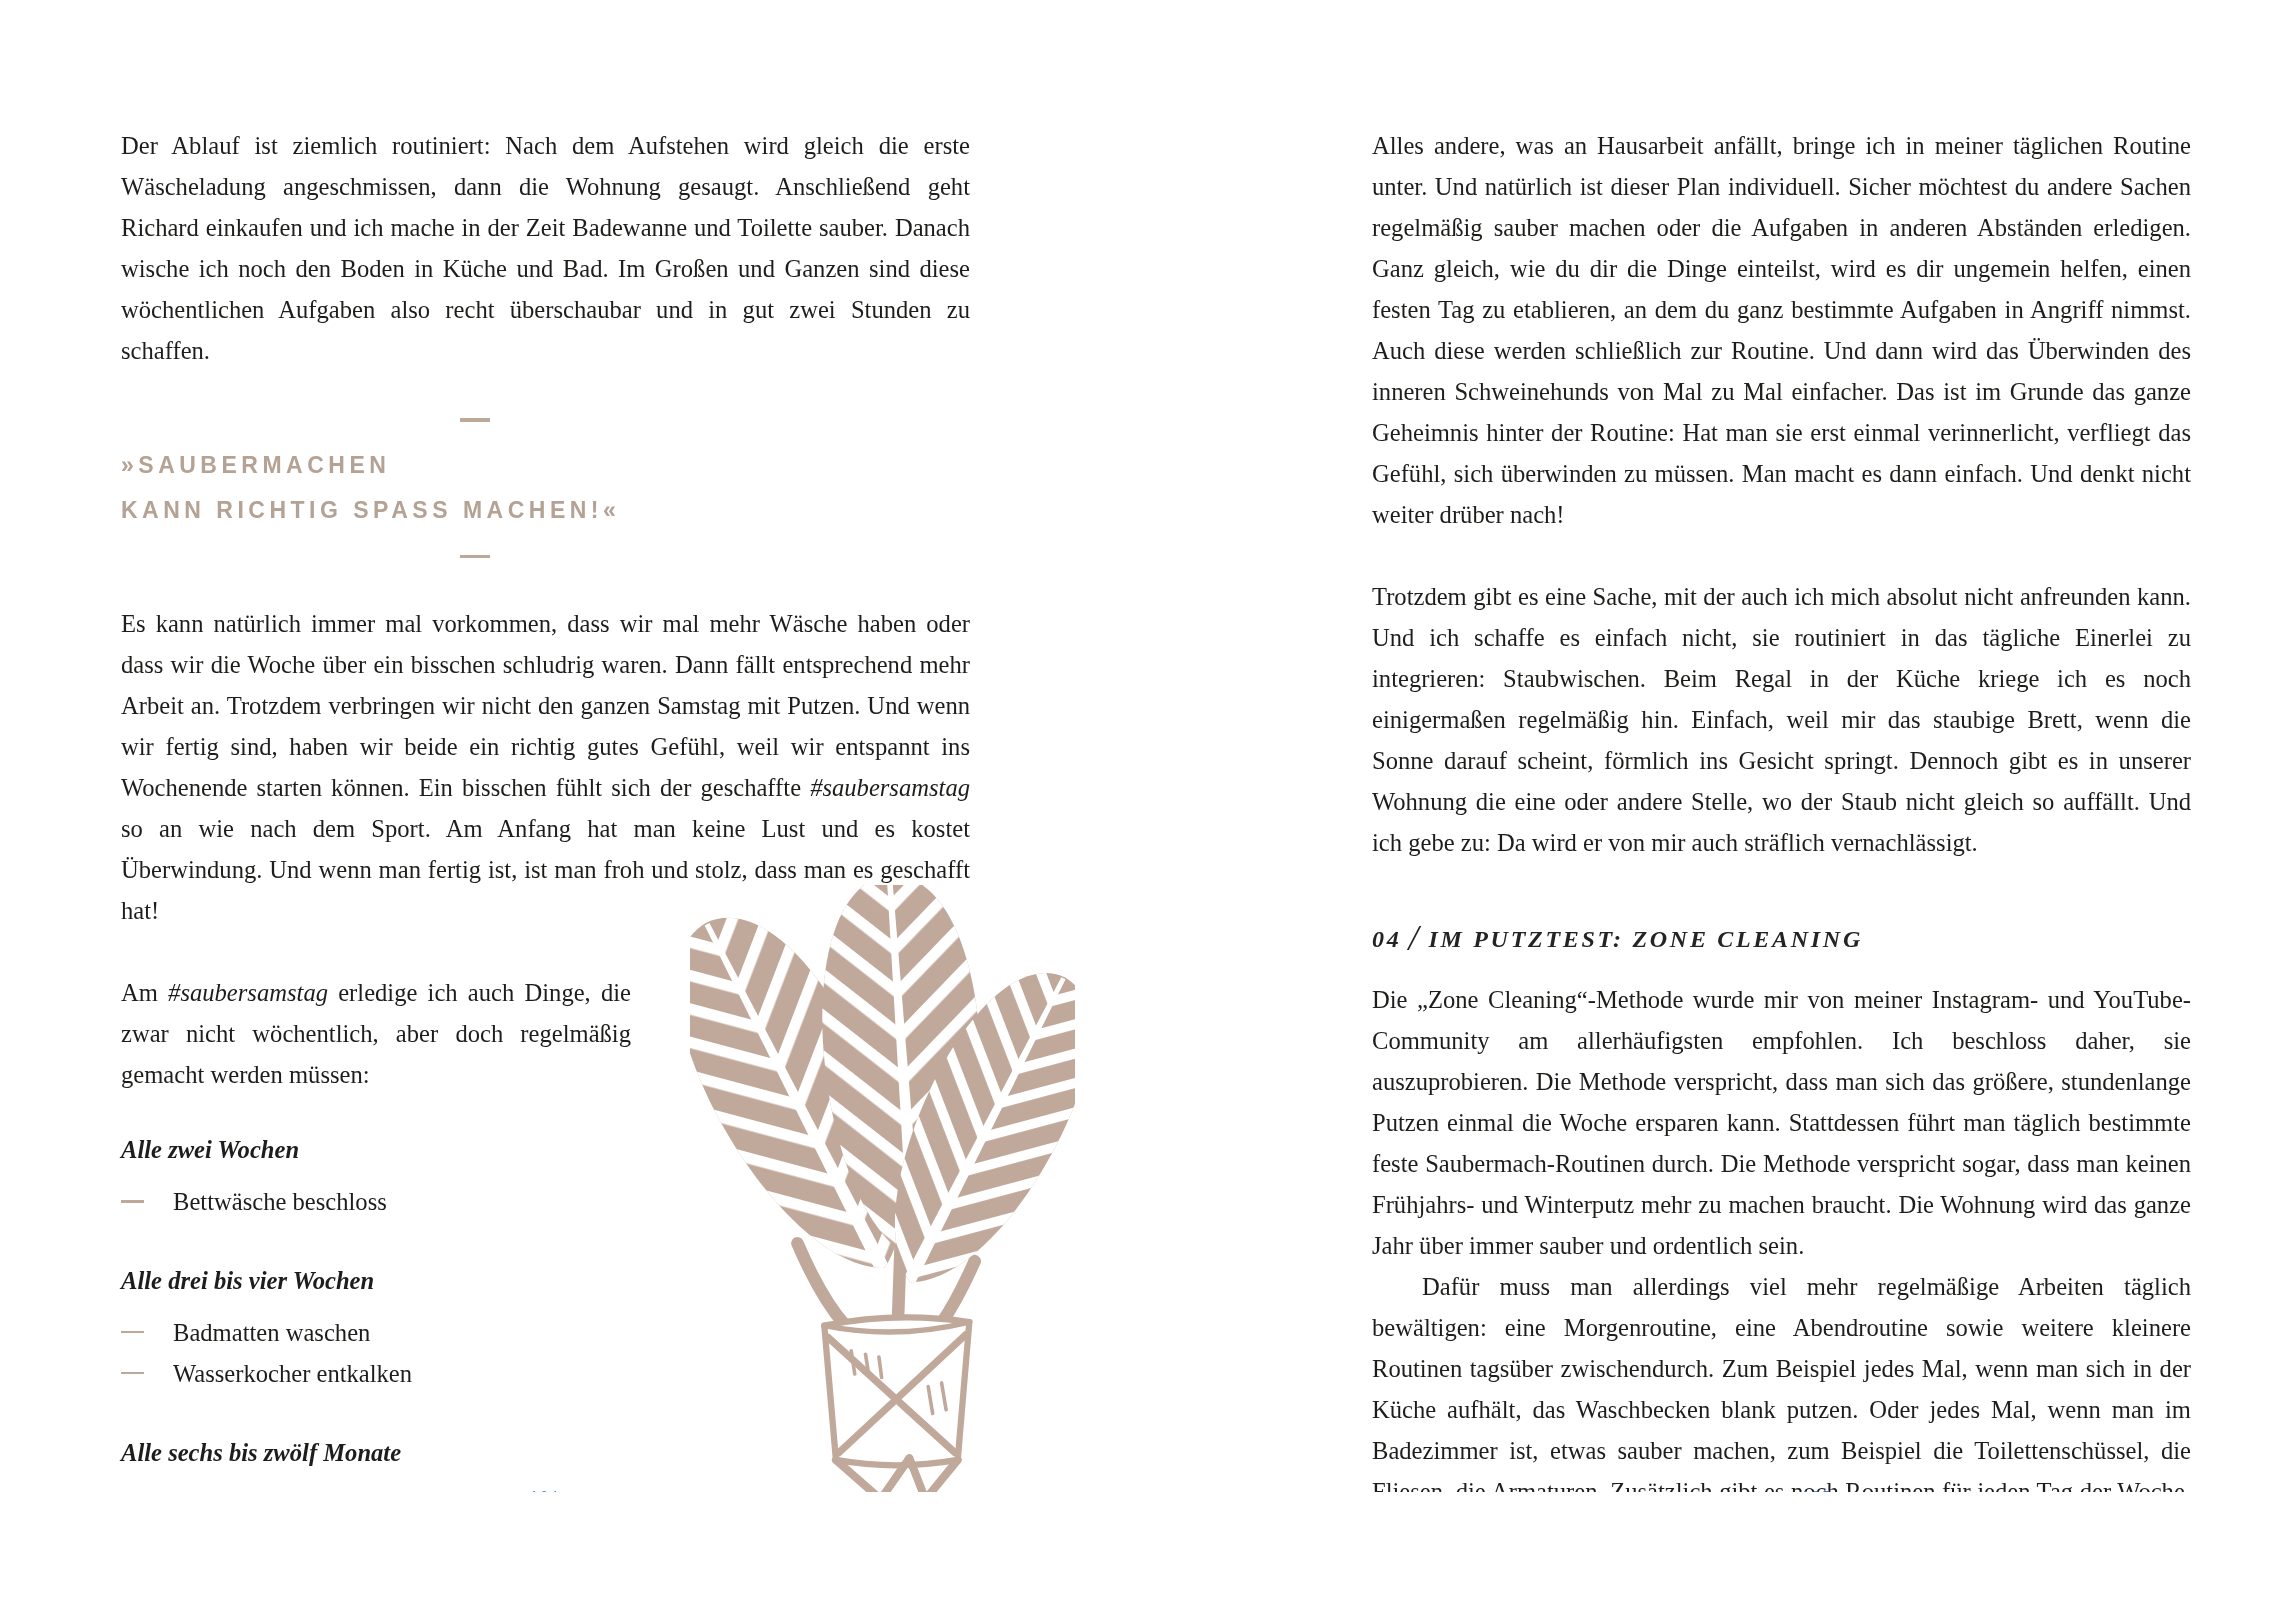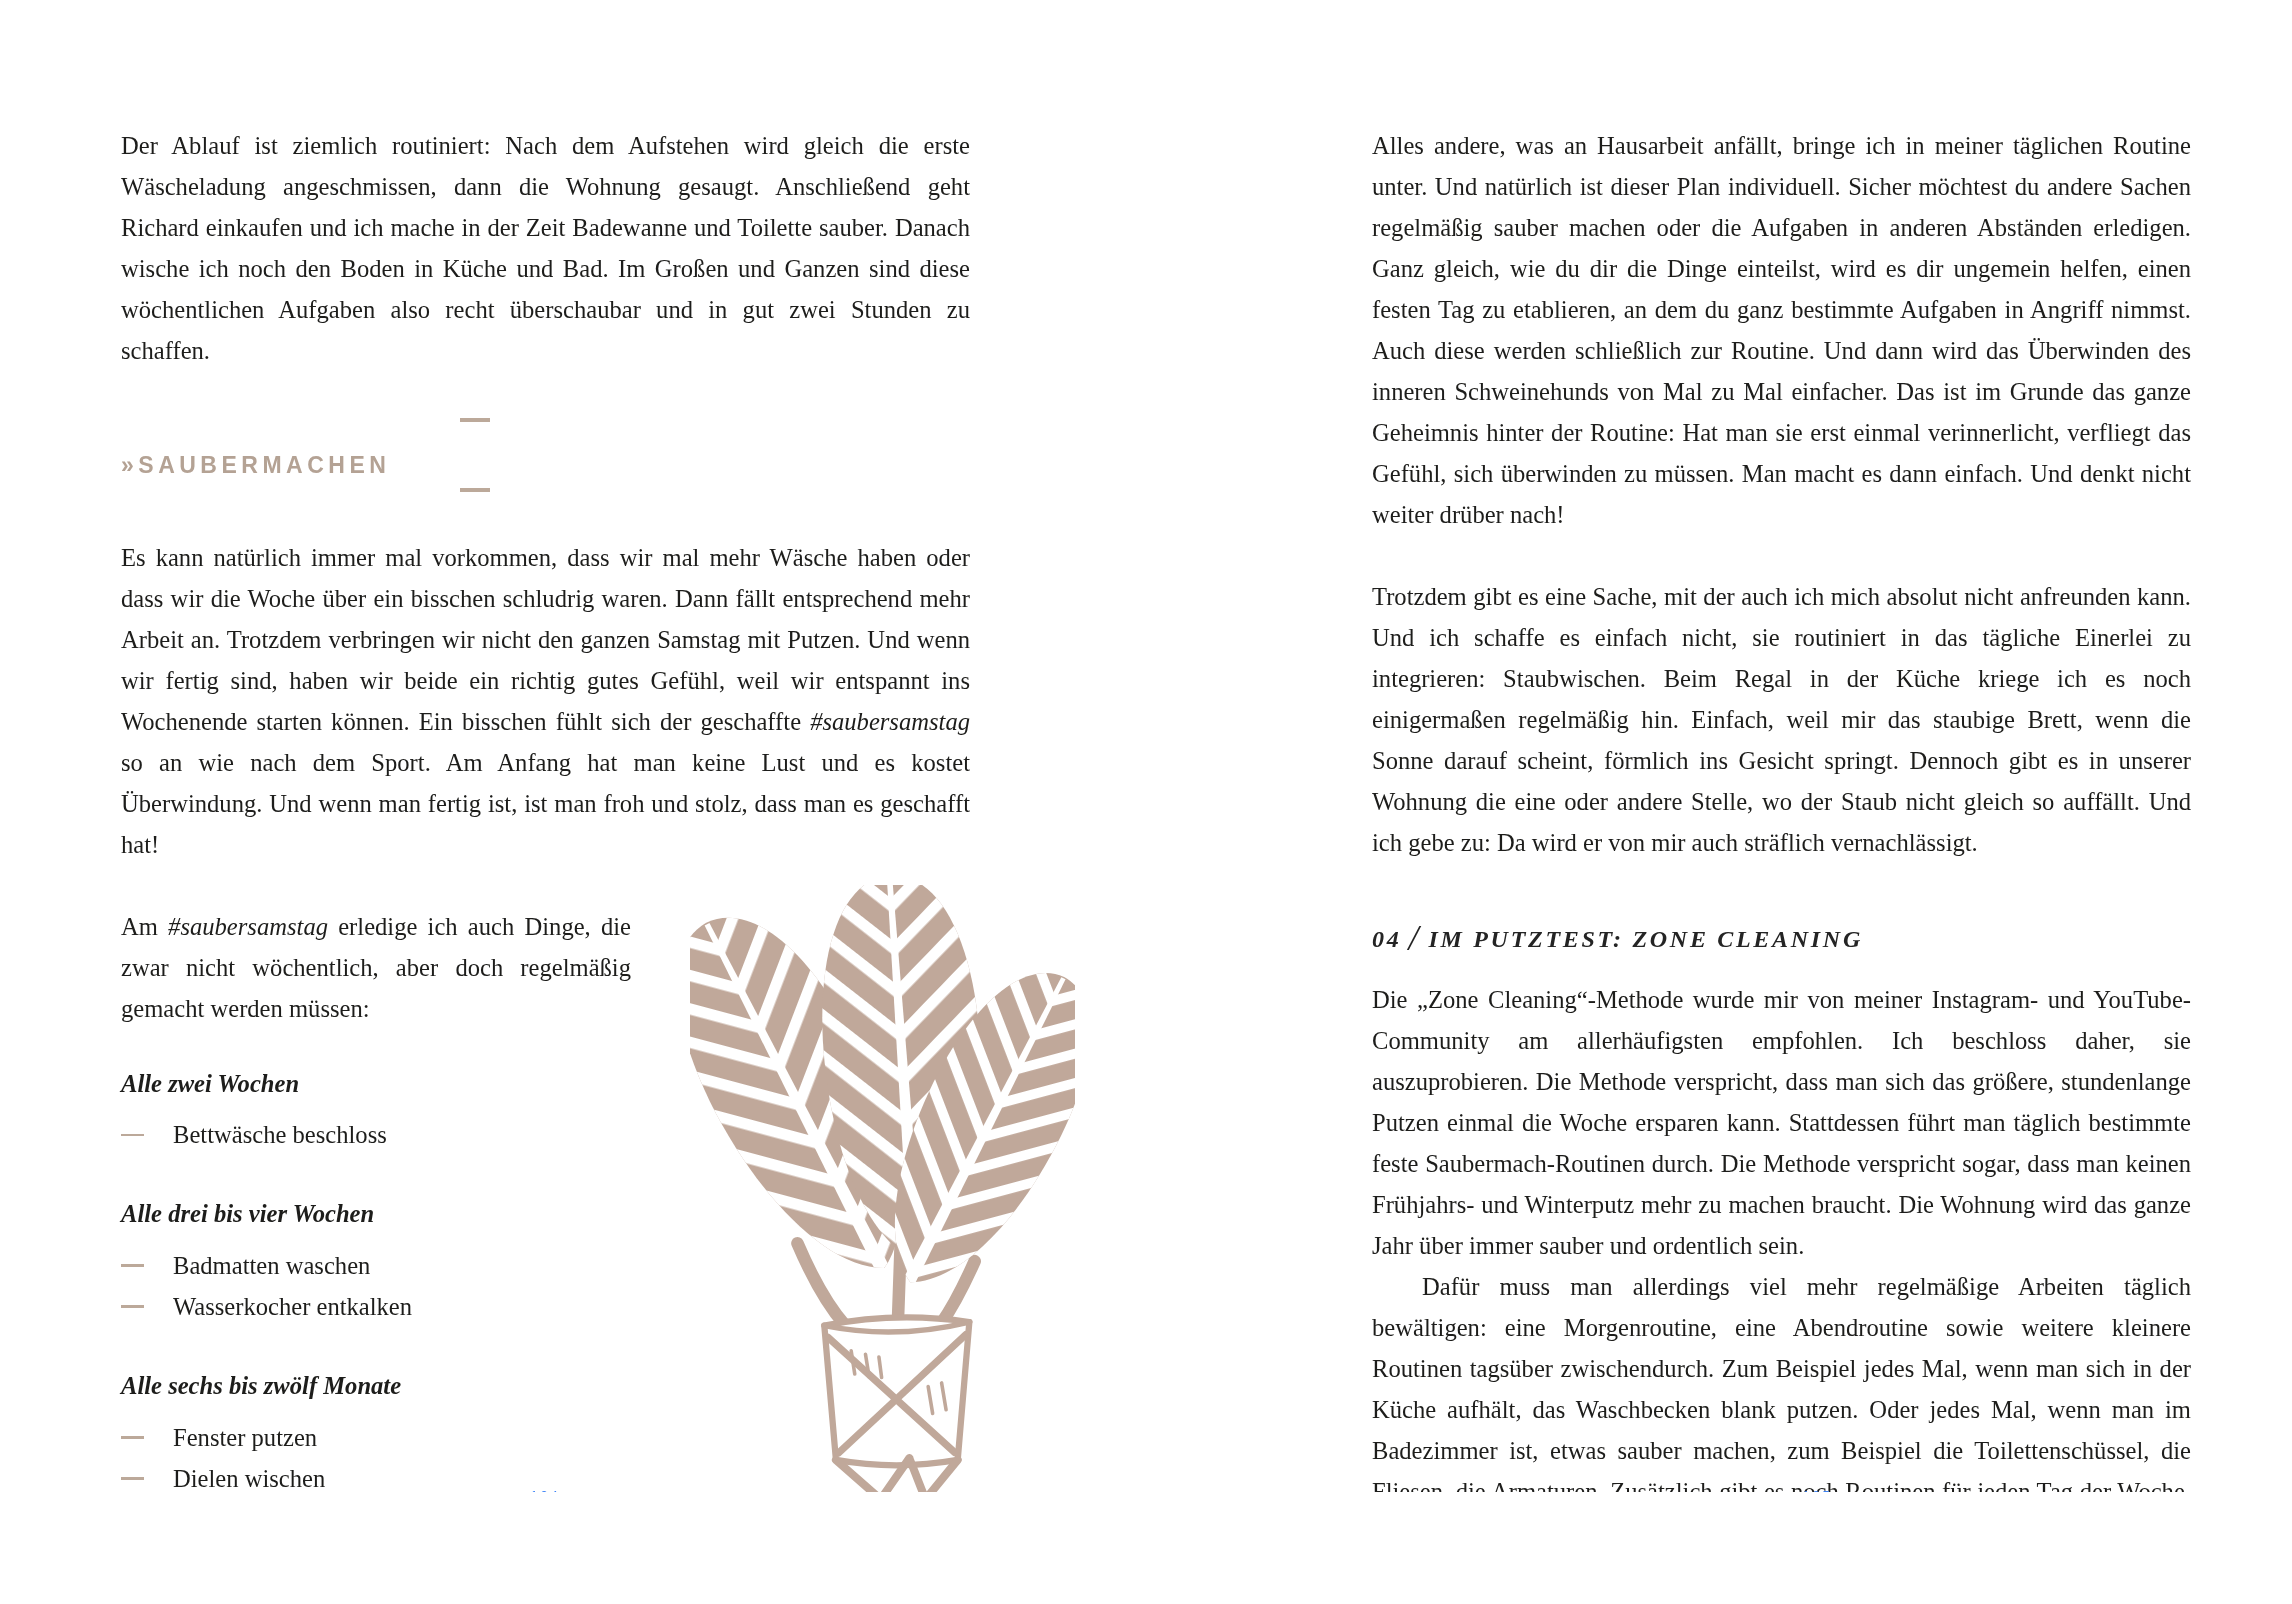--- a/index.html
+++ b/index.html
@@ -51,20 +51,21 @@
 
 <div class="spread">
 
   <div class="col col-left">
 
     <p class="body">Der Ablauf ist ziemlich routiniert: Nach dem Aufstehen wird gleich die erste Wäscheladung angeschmissen, dann die Wohnung gesaugt. Anschließend geht Richard einkaufen und ich mache in der Zeit Badewanne und Toilette sauber. Danach wische ich noch den Boden in Küche und Bad. Im Großen und Ganzen sind diese wöchentlichen Aufgaben also recht überschaubar und in gut zwei Stunden zu schaffen.</p>
 
     <div class="pullquote">
       <span class="quote-dash"></span>
       <div class="q q1">»SAUBERMACHEN</div>
+      <div class="q q2">KANN RICHTIG SPASS MACHEN!«</div>
       <span class="quote-dash"></span>
     </div>
 
     <p class="body after-quote"><span>Es kann natürlich immer mal vorkommen, dass wir mal mehr Wäsche haben oder dass wir die Woche über ein bisschen schludrig waren. Dann fällt entsprechend mehr Arbeit an. Trotzdem verbringen wir nicht den ganzen Samstag mit Putzen. Und wenn wir fertig sind, haben wir beide ein richtig gutes Gefühl, weil wir entspannt ins Wochenende starten können. Ein bisschen fühlt sich der geschaffte </span><span class="hashtag">#saubersamstag</span><span> so an wie nach dem Sport. Am Anfang hat man keine Lust und es kostet Überwindung. Und wenn man fertig ist, ist man froh und stolz, dass man es geschafft hat!</span></p>
 
     <p class="body narrow"><span>Am </span><span class="hashtag">#saubersamstag</span><span> erledige ich auch Dinge, die zwar nicht wöchentlich, aber doch regelmäßig gemacht werden müssen:</span></p>
 
     <div class="lists">
 
       <div class="list-group">

